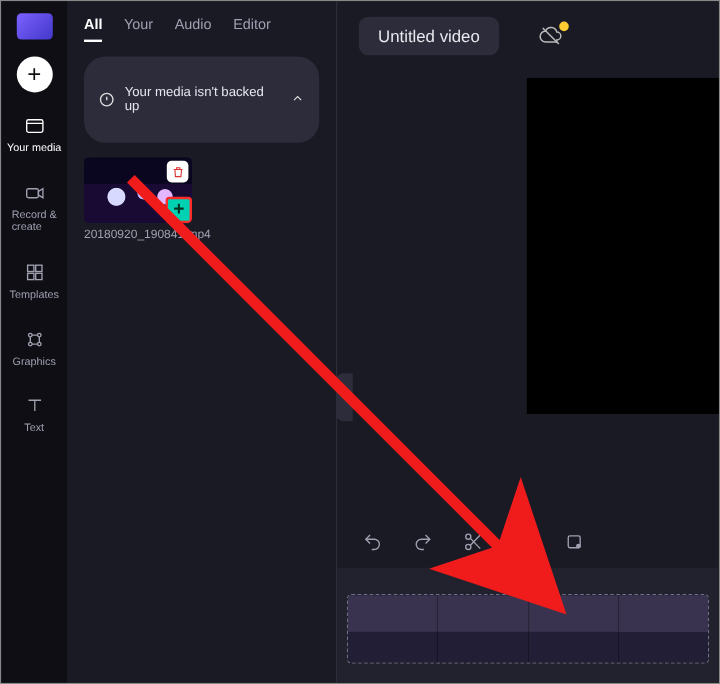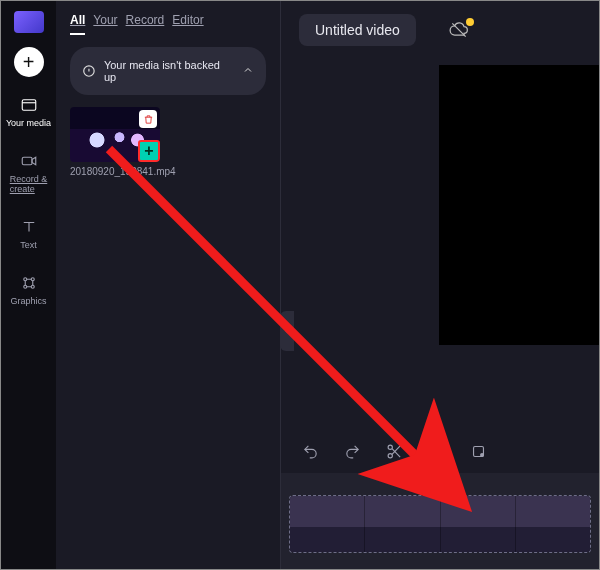--- a/index.html
+++ b/index.html
@@ -25,24 +25,24 @@
   
   .rail{width:55px;background:var(--bg0);display:flex;flex-direction:column;align-items:center;padding:10px 0;gap:14px;font-size:9px;color:var(--txt-dim);}
   .logo{width:30px;height:22px;background:linear-gradient(135deg,#7b61ff,#4338ca);border-radius:4px;display:flex;align-items:center;justify-content:center;}
   .add-media{width:30px;height:30px;border-radius:50%;background:#fff;color:#111;display:flex;align-items:center;justify-content:center;font-size:20px;font-weight:300;cursor:pointer;}
   .rail-item{display:flex;flex-direction:column;align-items:center;gap:4px;cursor:pointer;text-align:left;line-height:1.1;padding:4px 0;width:100%;}
   .rail-item.active{color:#fff;}
   .rail-ico{width:20px;height:20px;display:flex;align-items:center;justify-content:center;color:inherit;}
   .rail-ico svg{width:18px;height:18px;stroke:currentColor;fill:none;stroke-width:1.5;}
   
   .panel{width:225px;background:var(--bg1);display:flex;flex-direction:column;padding:12px 14px;gap:12px;border-right:1px solid var(--divider);position:relative;}
-  .tabs{display:flex;gap:8px;font-size:12px;color:var(--txt-dim);text-decoration:underline;}
+  .tabs{display:flex;gap:18px;font-size:12px;color:var(--txt-dim);}
   .tabs span{cursor:pointer;padding-bottom:6px;}
   .tabs .active{color:#fff;font-weight:600;border-bottom:2px solid #fff;}
-  .notice{background:var(--bg3);border-radius:18px;padding:12px 12px;display:flex;align-items:center;gap:8px;font-size:11px;color:#e6e6f0;cursor:pointer;}
+  .notice{background:var(--bg3);border-radius:18px;padding:24px 12px;display:flex;align-items:center;gap:8px;font-size:11px;color:#e6e6f0;cursor:pointer;}
   .notice .chev{margin-left:auto;}
   .media-grid{display:flex;flex-wrap:wrap;gap:12px;}
   .clip{width:90px;display:flex;flex-direction:column;gap:4px;font-size:10px;color:var(--txt-dim);position:relative;}
   .thumb{width:90px;height:55px;border-radius:4px;position:relative;overflow:hidden;cursor:grab;}
   .thumb-bg{position:absolute;inset:0;background:radial-gradient(circle at 30% 60%,#d7d9ff 0 10%,transparent 11%),radial-gradient(circle at 55% 55%,#c9b7ff 0 8%,transparent 9%),radial-gradient(circle at 75% 60%,#e3b7ff 0 8%,transparent 9%),linear-gradient(#0b0620 0 40%,#180a33 40% 100%);}
   .thumb .del{position:absolute;top:3px;right:3px;width:18px;height:18px;border-radius:4px;background:#fff;display:flex;align-items:center;justify-content:center;cursor:pointer;}
   .thumb .del svg{width:11px;height:11px;stroke:#d33;fill:none;stroke-width:2;}
   .thumb .addto{position:absolute;bottom:0;right:0;width:22px;height:22px;background:var(--accent);display:flex;align-items:center;justify-content:center;color:#032;font-size:16px;font-weight:700;cursor:pointer;border:2px solid #ff2b2b;border-radius:3px;}
   
   .stage-area{flex:1;display:flex;flex-direction:column;background:var(--bg1);min-width:0;}
@@ -88,56 +88,67 @@
         <span>Your media</span>
       </div>
 
       <div class="rail-item">
         <span class="rail-ico">
           <svg viewBox="0 0 24 24">
               <rect x="3" y="7" width="13" height="10" rx="2"></rect>
               <path d="M16 10l5-3v10l-5-3z"></path>
             </svg>
         </span>
-        <span style="white-space:pre-line;text-decoration:underline;">Record &amp;
+        <span style="white-space:pre-line;">Record &amp;
 create</span>
       </div>
 
-
-
-
-
-      <div class="rail-item">
-        <span class="rail-ico">
-          <svg viewBox="0 0 24 24">
-              <path d="M5 6h14M12 6v12"></path>
-            </svg>
-        </span>
-        <span>Text</span>
-      </div>
+      <div class="rail-item">
+        <span class="rail-ico">
+          <svg viewBox="0 0 24 24">
+              <rect x="4" y="4" width="7" height="7"></rect>
+              <rect x="13" y="4" width="7" height="7"></rect>
+              <rect x="4" y="13" width="7" height="7"></rect>
+              <rect x="13" y="13" width="7" height="7"></rect>
+            </svg>
+        </span>
+        <span>Templates</span>
+      </div>
+
+
+
 
       <div class="rail-item">
         <span class="rail-ico">
           <svg viewBox="0 0 24 24">
               <circle cx="7" cy="7" r="2"></circle>
               <circle cx="17" cy="7" r="2"></circle>
               <circle cx="7" cy="17" r="2"></circle>
               <circle cx="17" cy="17" r="2"></circle>
               <path d="M9 7h6M7 9v6M17 9v6M9 17h6"></path>
             </svg>
         </span>
         <span>Graphics</span>
       </div>
+
+      <div class="rail-item">
+        <span class="rail-ico">
+          <svg viewBox="0 0 24 24">
+              <path d="M5 6h14M12 6v12"></path>
+            </svg>
+        </span>
+        <span>Text</span>
+      </div>
     </div>
 
     <div class="panel">
       <div class="tabs">
         <span class="active">All</span>
         <span>Your</span>
-        <span>Record</span>
+        <span>Audio</span>
         <span>Editor</span>
       </div>
 
       <div class="notice">
         <svg width="14" height="14" viewBox="0 0 24 24" stroke="#ddd" fill="none" stroke-width="2">
             <circle cx="12" cy="12" r="9"></circle>
             <path d="M12 8v5M12 16h.01"></path>
           </svg>
         <span>Your media isn't backed up</span>
         <span class="chev">

